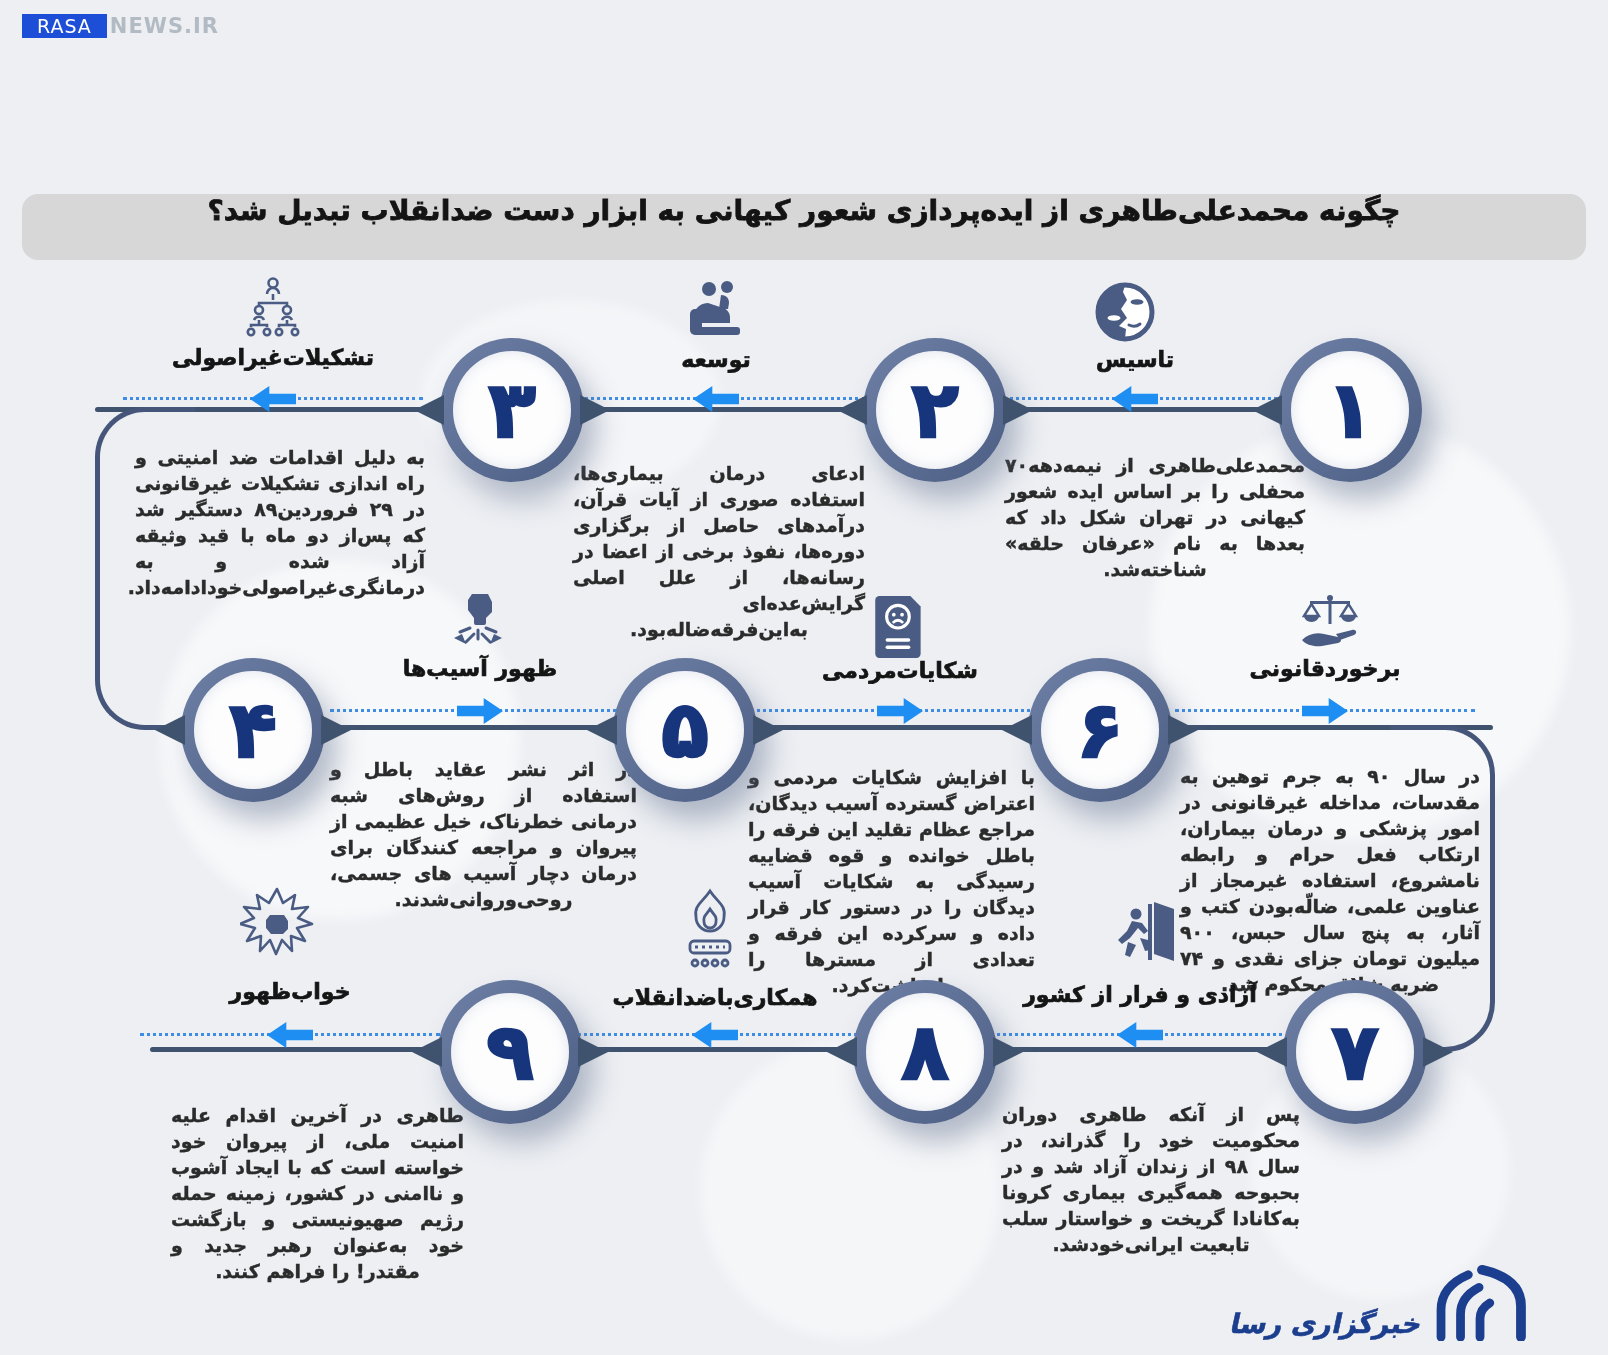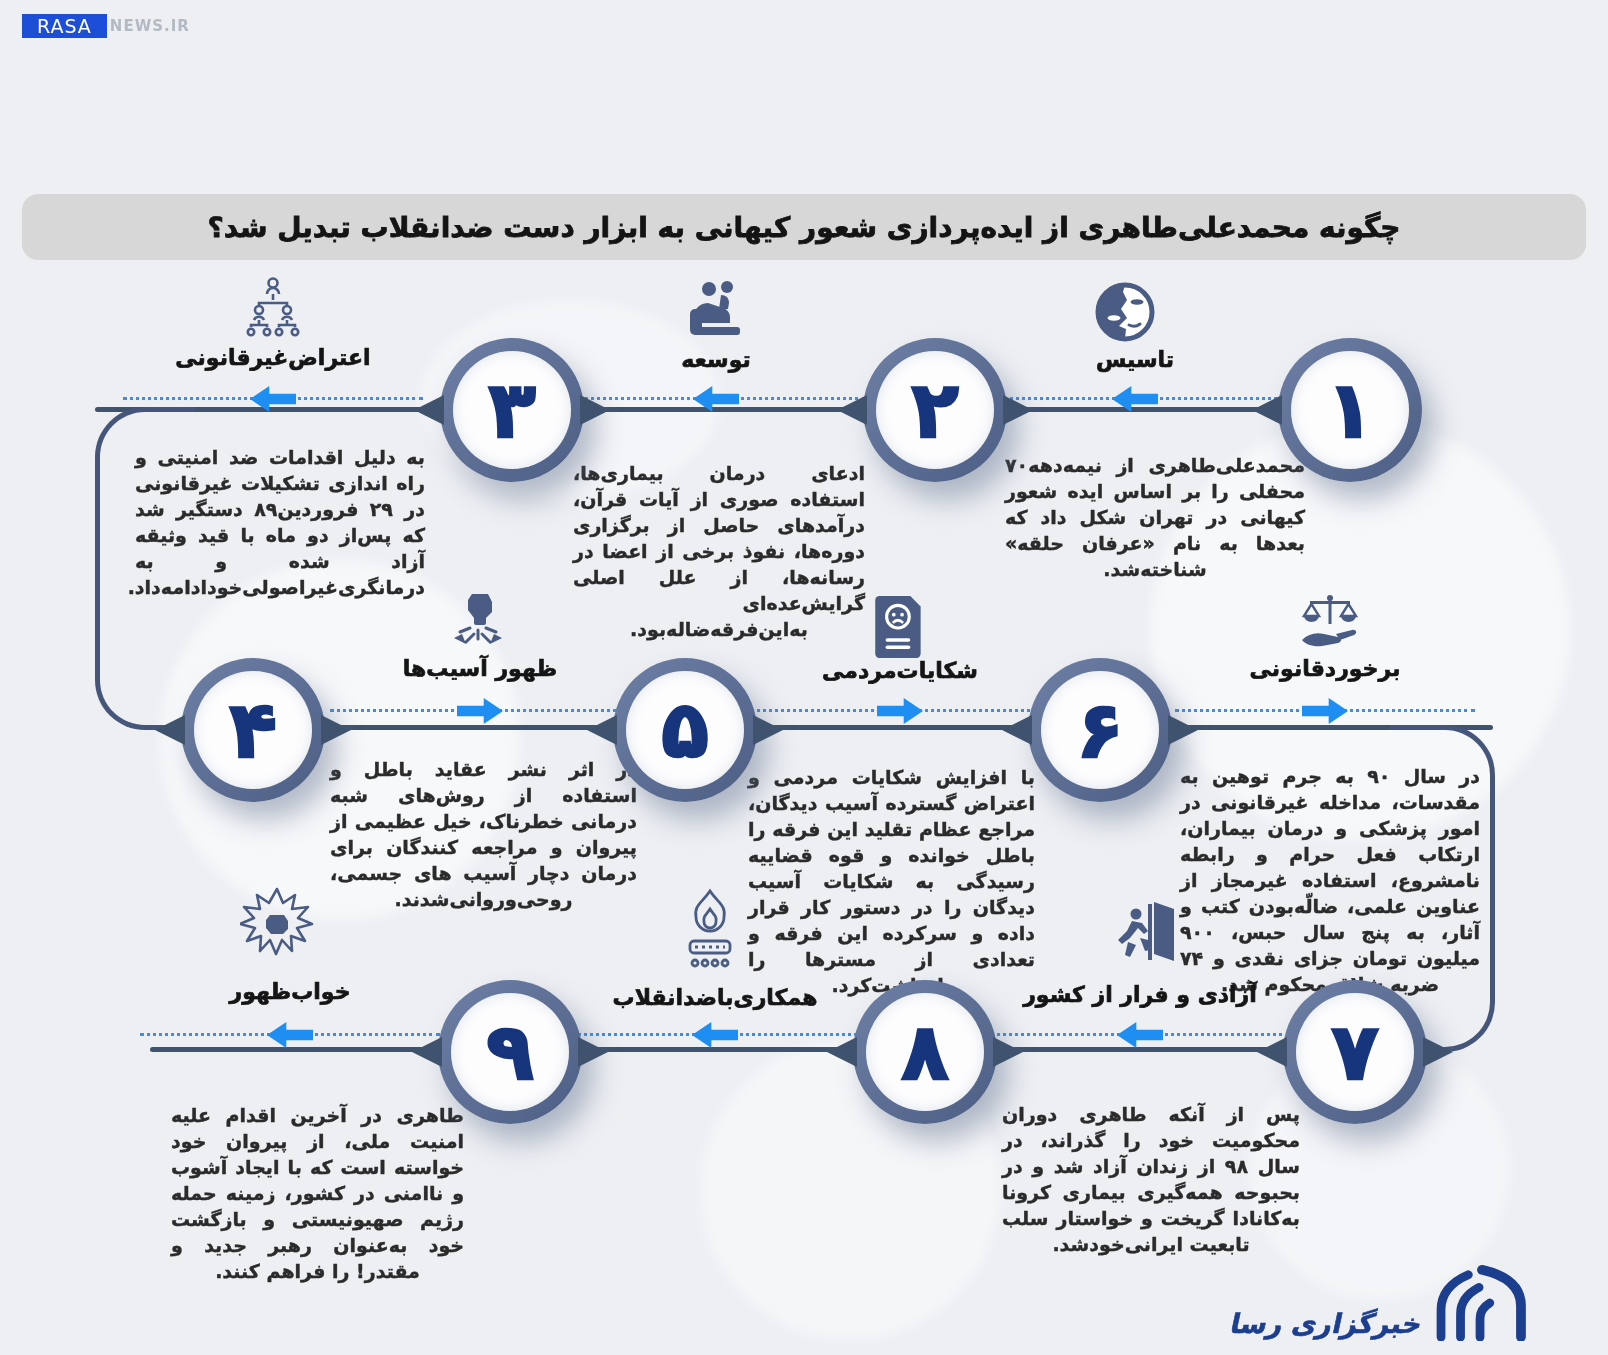--- a/index.html
+++ b/index.html
@@ -10,25 +10,25 @@
   .blob{position:absolute;border-radius:50%;background:rgba(255,255,255,.55);filter:blur(6px);}
   .b1{width:420px;height:420px;left:1150px;top:420px;}
   .b2{width:360px;height:360px;left:160px;top:560px;}
   .b3{width:300px;height:300px;left:700px;top:1040px;background:rgba(255,255,255,.45);}
   .b4{width:260px;height:260px;left:1250px;top:1040px;background:rgba(255,255,255,.4);}
   .b5{width:300px;height:200px;left:420px;top:300px;background:rgba(255,255,255,.4);}
 
   
   .wm{position:absolute;left:22px;top:14px;display:flex;align-items:center;}
   .wm .b{background:#1d4ed8;color:#fff;font-weight:normal;font-size:19px;padding:1px 15px;letter-spacing:1px;}
-  .wm .s{color:#b2bbc3;font-weight:bold;font-size:15px;letter-spacing:1px;margin-left:3px;}
+  .wm .s{color:#b2bbc3;font-weight:bold;font-size:21px;letter-spacing:1px;margin-left:3px;}
   .title{position:absolute;top:2px;left:0;right:0;text-align:center;direction:rtl;
          font-size:132px;font-weight:bold;color:#c2181d;-webkit-text-stroke:4px #c2181d;line-height:1.35;}
   .subbar{position:absolute;left:22px;right:22px;top:194px;height:66px;background:#d7d7d8;
-          border-radius:16px;display:flex;align-items:center;justify-content:center;}
+          border-radius:16px;display:flex;align-items:flex-start;justify-content:center;}
   .subtitle{font-size:28px;font-weight:bold;color:#141414;direction:rtl;-webkit-text-stroke:.8px #141414;}
 
   
   .tl{position:absolute;height:5px;background:#3f536f;border-radius:3px;z-index:1;}
   .line1{left:95px;top:407px;width:1190px;}
   .line2{left:185px;top:725px;width:1308px;}
   .line3{left:150px;top:1047px;width:1272px;}
   .conn{position:absolute;box-sizing:border-box;border:5px solid #46567a;z-index:1;}
   .connL{left:95px;top:407px;width:100px;height:323px;border-right:none;border-radius:50px 0 0 50px;}
   .connR{left:1390px;top:725px;width:105px;height:327px;border-left:none;border-radius:0 50px 50px 0;}
@@ -169,21 +169,21 @@
         <path d="M15 45a5.5 5.5 0 0 1 10 0"></path>
       <circle cx="48" cy="35" r="4"></circle>
         <path d="M43 45a5.5 5.5 0 0 1 10 0"></path>
       <path d="M20 45v4M12 52v-2h16v2M48 45v4M40 52v-2h16v2"></path>
       <circle cx="12" cy="57" r="3.2"></circle>
         <circle cx="28" cy="57" r="3.2"></circle>
       <circle cx="40" cy="57" r="3.2"></circle>
         <circle cx="56" cy="57" r="3.2"></circle>
     </svg>
   </div>
-  <div class="lbl l3">اعتراض‌غیرقانونی</div>
+  <div class="lbl l3">تشکیلات‌غیراصولی</div>
   <div class="flow dirL f3">
       <span class="dots"></span>
       <span class="arrow"></span>
     </div>
   <div class="circle c3">
     <div class="inner">
         <span class="num">۳</span>
       </div>
   </div>
   <div class="body-txt t3">به دلیل اقدامات ضد امنیتی و راه اندازی تشکیلات غیرقانونی در ۲۹ فروردین۸۹ دستگیر شد که پس‌از دو ماه با قید وثیقه آزاد شده و به درمانگری‌غیراصولی‌خودادامه‌داد.</div>

